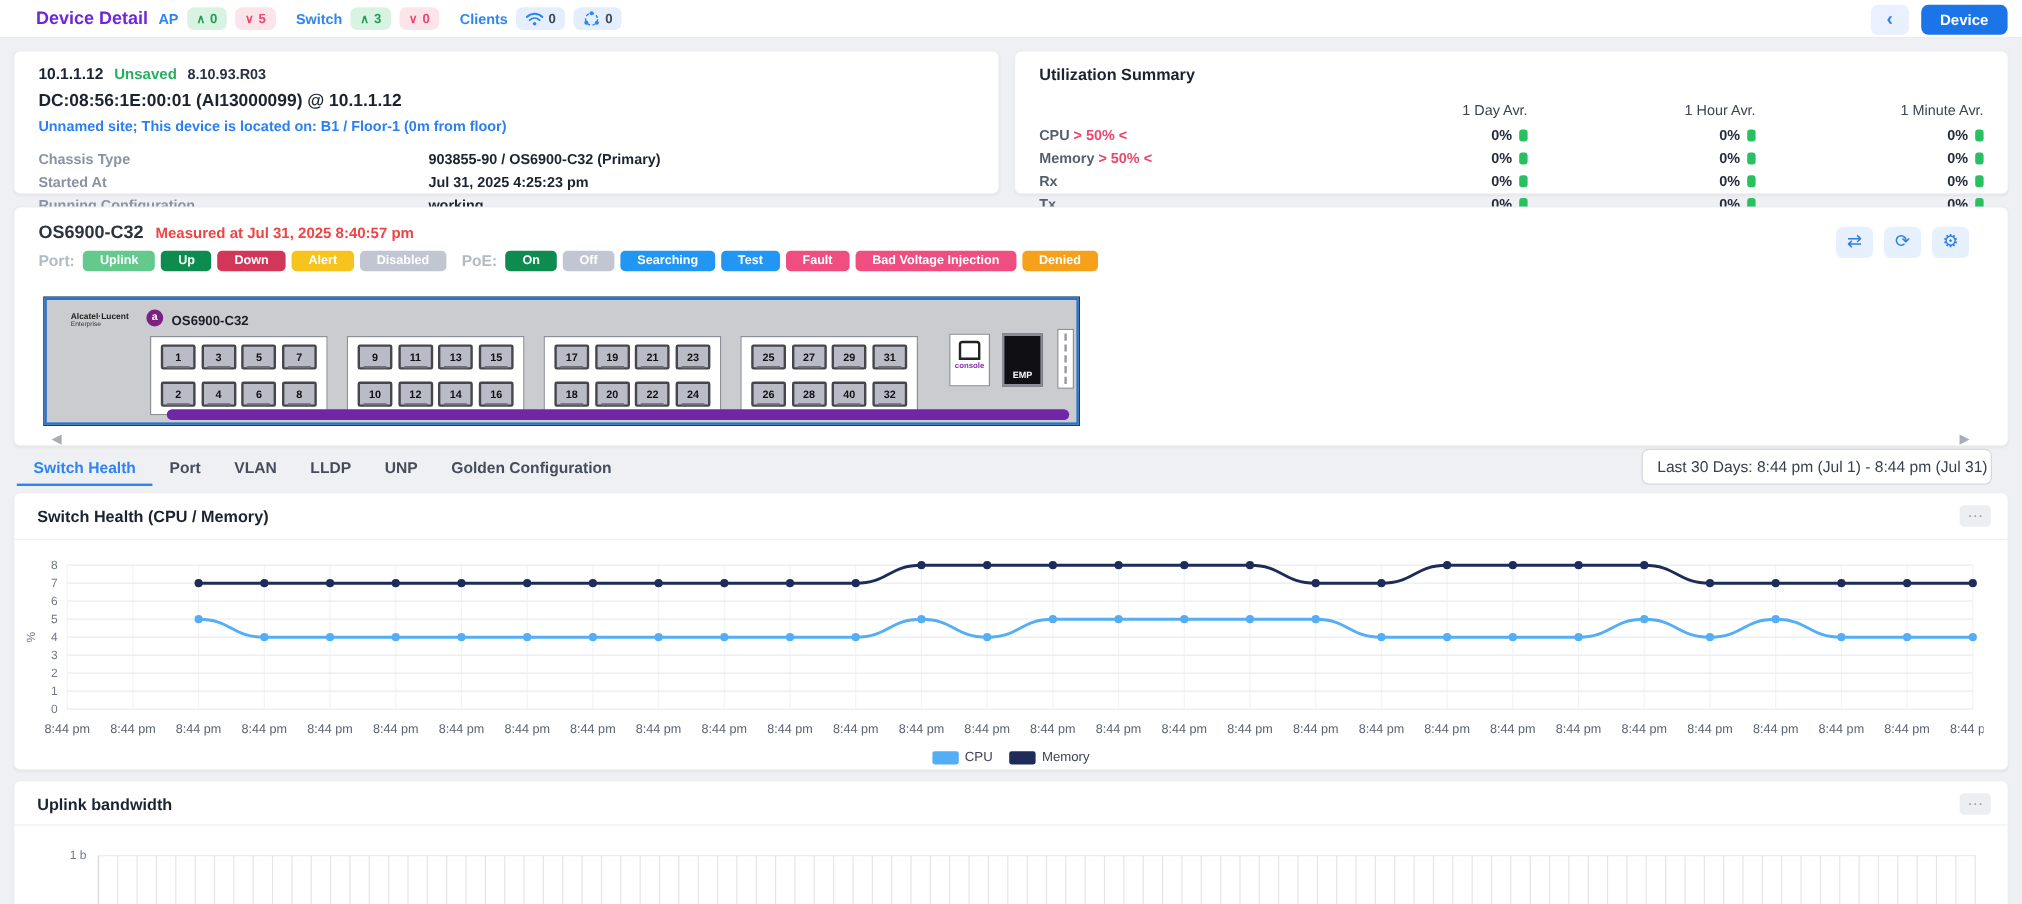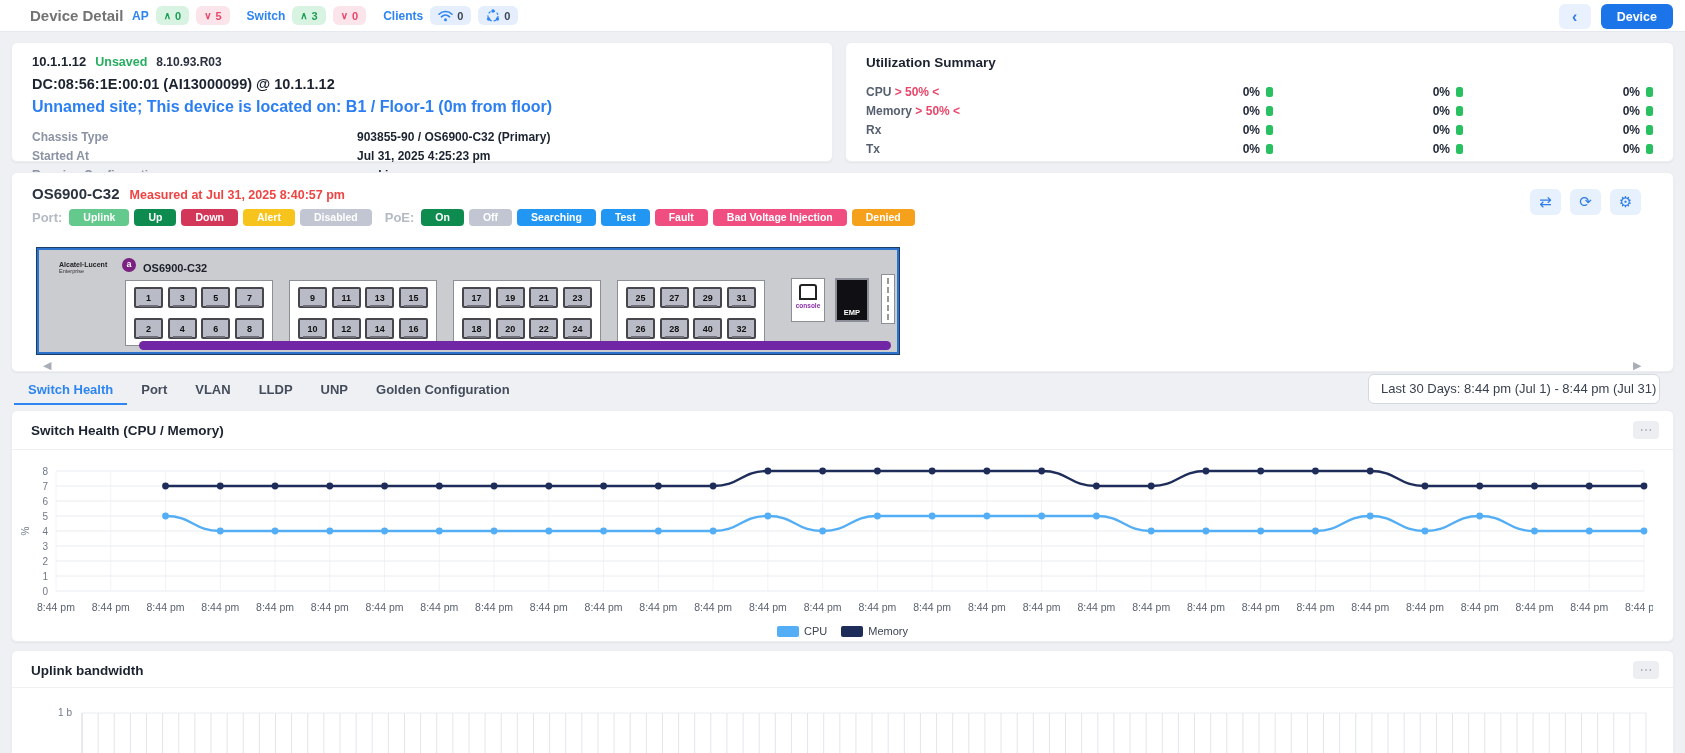--- a/index.html
+++ b/index.html
@@ -2,21 +2,21 @@
 <html><head>
 <meta charset="utf-8">
 <style>
   * { margin:0; padding:0; box-sizing:border-box; }
   html,body { width:1685px; height:753px; overflow:hidden;
     font-family:"Liberation Sans", sans-serif; background:#eef0f3; color:#2a3140; }
 
   
   .topbar { position:absolute; left:0; top:0; width:1685px; height:32px; background:#fff;
     border-bottom:1px solid #e5e8ee; display:flex; align-items:center; }
-  .topbar-title { position:absolute; left:30px; font-size:15px; font-weight:700; color:#737373; }
+  .topbar-title { position:absolute; left:30px; font-size:15px; font-weight:700; color:#6d28d9; }
   .stats { position:absolute; left:132px; display:flex; align-items:center; gap:7px; }
   .stat-label { color:#2e85f2; font-size:12px; font-weight:700; margin-left:10px; }
   .chip { display:inline-flex; align-items:center; gap:4px; height:19px; padding:0 8px;
     border-radius:6px; font-size:11px; font-weight:700; cursor:pointer; }
   .chip.green { background:#d9f3e3; color:#1d9e55; }
   .chip.red   { background:#fbe4ea; color:#e8476a; }
   .chip.blue  { background:#e4eefc; color:#3e4654; }
   .chip .arrow { font-size:10px; font-weight:700; }
   .top-actions { position:absolute; right:12px; top:4px; display:flex; gap:10px; }
   .back-btn { width:32px; height:25px; background:#e8f1fd; border:none; border-radius:6px;
@@ -32,21 +32,21 @@
   .card-switch{ left:11px;  top:172px; width:1663px; height:200px; padding:12px 20px; }
   .card-chart1{ left:11px;  top:410px; width:1663px; height:232px; }
   .card-chart2{ left:11px;  top:650px; width:1663px; height:120px; }
 
   
   .info-line1 { display:flex; align-items:baseline; gap:9px; margin-top:1px; }
   .info-ip { font-size:13px; font-weight:700; color:#1c2330; }
   .info-unsaved { font-size:12.5px; font-weight:700; color:#27ae60; }
   .info-version { font-size:12px; font-weight:600; color:#2b3140; }
   .info-name { margin-top:7px; font-size:14.5px; font-weight:700; color:#1c2330; }
-  .info-loc  { margin-top:6px; font-size:16px; font-weight:600; color:#2b7ff2; cursor:pointer; }
+  .info-loc  { margin-top:6px; font-size:12px; font-weight:600; color:#2b7ff2; cursor:pointer; }
   .info-rows { margin-top:9px; }
   .info-row { display:flex; height:19px; align-items:flex-end; }
   .info-row .lab { width:325px; font-size:12px; font-weight:600; color:#8a92a3; }
   .info-row .val { font-size:12px; font-weight:700; color:#1c2330; }
 
   
   .util-title { font-size:13.5px; font-weight:700; color:#1c2330; margin-top:2px; }
   .util-grid { margin-top:12px; }
   .util-hrow, .util-row { display:flex; align-items:center; height:19px; }
   .util-hrow { margin-bottom:2px; }
@@ -202,20 +202,26 @@
       <div class="info-row">
         <span class="lab">Running Configuration</span>
         <span class="val">working</span>
       </div>
     </div>
 </div>
 
 <div class="card card-util">
   <div class="util-title">Utilization Summary</div>
   <div class="util-grid" id="util-grid">
+      <div class="util-hrow">
+        <span class="util-lab"></span>
+        <span class="util-col">1 Day Avr.</span>
+        <span class="util-col">1 Hour Avr.</span>
+        <span class="util-col">1 Minute Avr.</span>
+      </div>
       <div class="util-row">
         <span class="util-lab"><span>CPU </span><span class="thr">&gt; 50% &lt;</span></span>
         <span class="util-val"><span>0%</span><span class="gdot"></span></span>
         <span class="util-val"><span>0%</span><span class="gdot"></span></span>
         <span class="util-val"><span>0%</span><span class="gdot"></span></span>
       </div>
       <div class="util-row">
         <span class="util-lab"><span>Memory </span><span class="thr">&gt; 50% &lt;</span></span>
         <span class="util-val"><span>0%</span><span class="gdot"></span></span>
         <span class="util-val"><span>0%</span><span class="gdot"></span></span>

